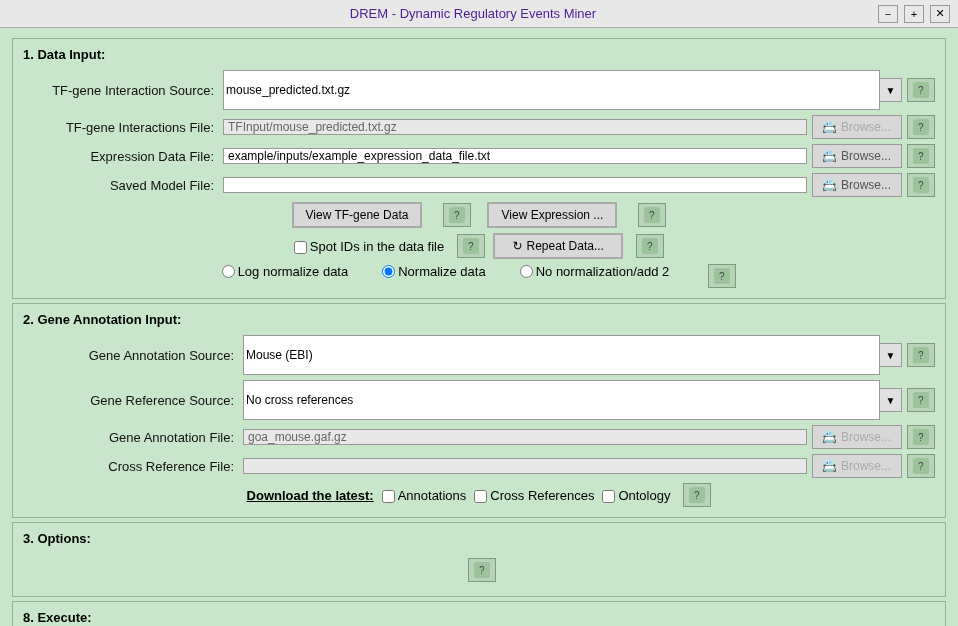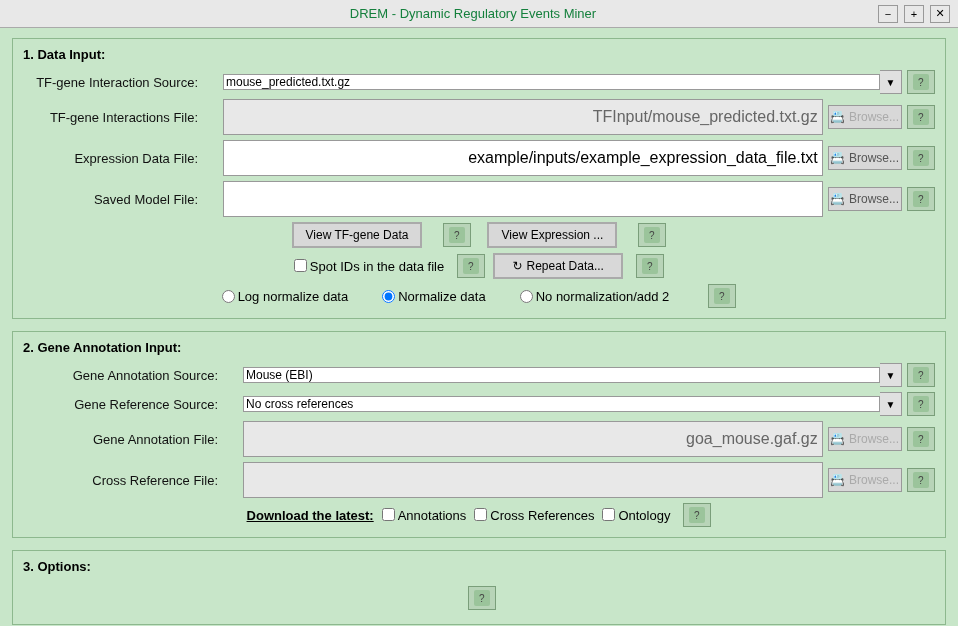--- a/index.html
+++ b/index.html
@@ -19,21 +19,21 @@
       display: flex;
       align-items: center;
       justify-content: space-between;
       height: 28px;
       padding: 0 8px;
     }
     .titlebar-title {
       flex: 1;
       text-align: center;
       font-size: 13px;
-      color: #15803d;
+      color: #4c1d95;
     }
     .titlebar-controls {
       display: flex;
       gap: 6px;
     }
     .titlebar-btn {
       width: 20px;
       height: 18px;
       background: #e8e8e8;
       border: 1px solid #999;
@@ -47,70 +47,69 @@
     
     .main {
       background: #c8e6c9;
       padding: 10px 12px;
     }
 
     
     .section {
       background: #c8e6c9;
       border: 1px solid #8db88e;
-      margin-bottom: 12px;
+      margin-bottom: 4px;
       padding: 8px 10px 10px 10px;
     }
     .section-title {
       font-weight: bold;
       font-size: 13px;
       margin-bottom: 8px;
     }
 
     
     .form-row {
       display: flex;
       align-items: center;
       margin-bottom: 5px;
     }
     .form-label {
       text-align: right;
       min-width: 200px;
-      padding-right: 25px;
+      padding-right: 9px;
       font-size: 13px;
       color: #111;
     }
     .form-label-wide {
       min-width: 220px;
     }
 
     
     .text-input {
       flex: 1;
-      height: 36px;
+      height: 16px;
       border: 1px solid #999;
       background: white;
       padding: 2px 4px;
-      font-size: 16px;
-      text-align: right;
+      font-size: 12px;
     }
     .text-input-disabled {
       background: #e8e8e8;
       color: #666;
     }
 
     
     .dropdown-wrap {
       display: flex;
       align-items: center;
       flex: 1;
     }
     .dropdown {
       flex: 1;
-      height: 16px;
+      height: 40px;
       border: 1px solid #999;
       background: white;
       font-size: 12px;
       padding: 0 2px;
       appearance: none;
       -webkit-appearance: none;
     }
     .dropdown-arrow-btn {
       width: 22px;
       height: 24px;
@@ -137,21 +136,21 @@
       justify-content: center;
       font-size: 11px;
       color: #555;
     }
 
     
     .browse-btn {
       height: 24px;
       background: #d8d8d8;
       border: 1px solid #999;
-      padding: 0 2px;
+      padding: 0 10px;
       font-size: 12px;
       cursor: pointer;
       margin-left: 5px;
       color: #555;
       white-space: nowrap;
     }
     .browse-btn-disabled {
       color: #aaa;
     }
 
@@ -176,29 +175,29 @@
     
     .checkbox-row {
       display: flex;
       align-items: center;
       justify-content: center;
       gap: 8px;
       margin-bottom: 5px;
     }
     .checkbox-label {
       display: flex;
+      align-items: flex-end;
+      gap: 3px;
+      font-size: 13px;
+    }
+
+    
+    .radio-row {
+      display: flex;
       align-items: flex-start;
-      gap: 3px;
-      font-size: 13px;
-    }
-
-    
-    .radio-row {
-      display: flex;
-      align-items: center;
       justify-content: center;
       gap: 34px;
     }
     .radio-label {
       display: flex;
       align-items: center;
       gap: 3px;
       font-size: 13px;
     }
 

